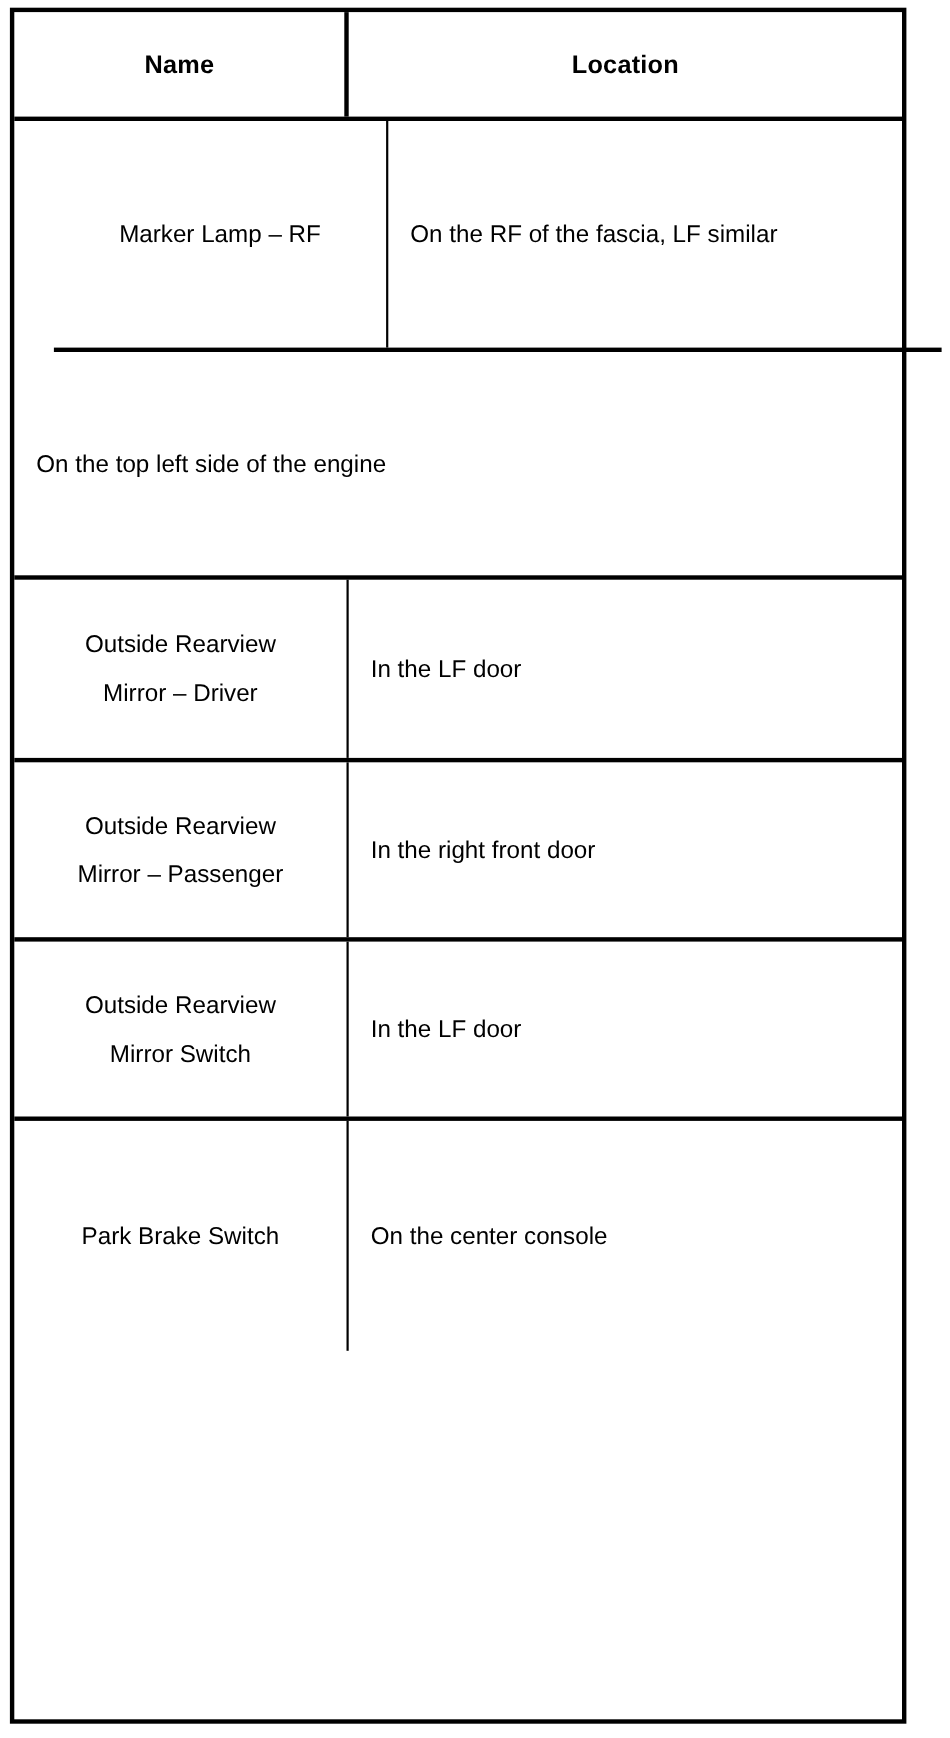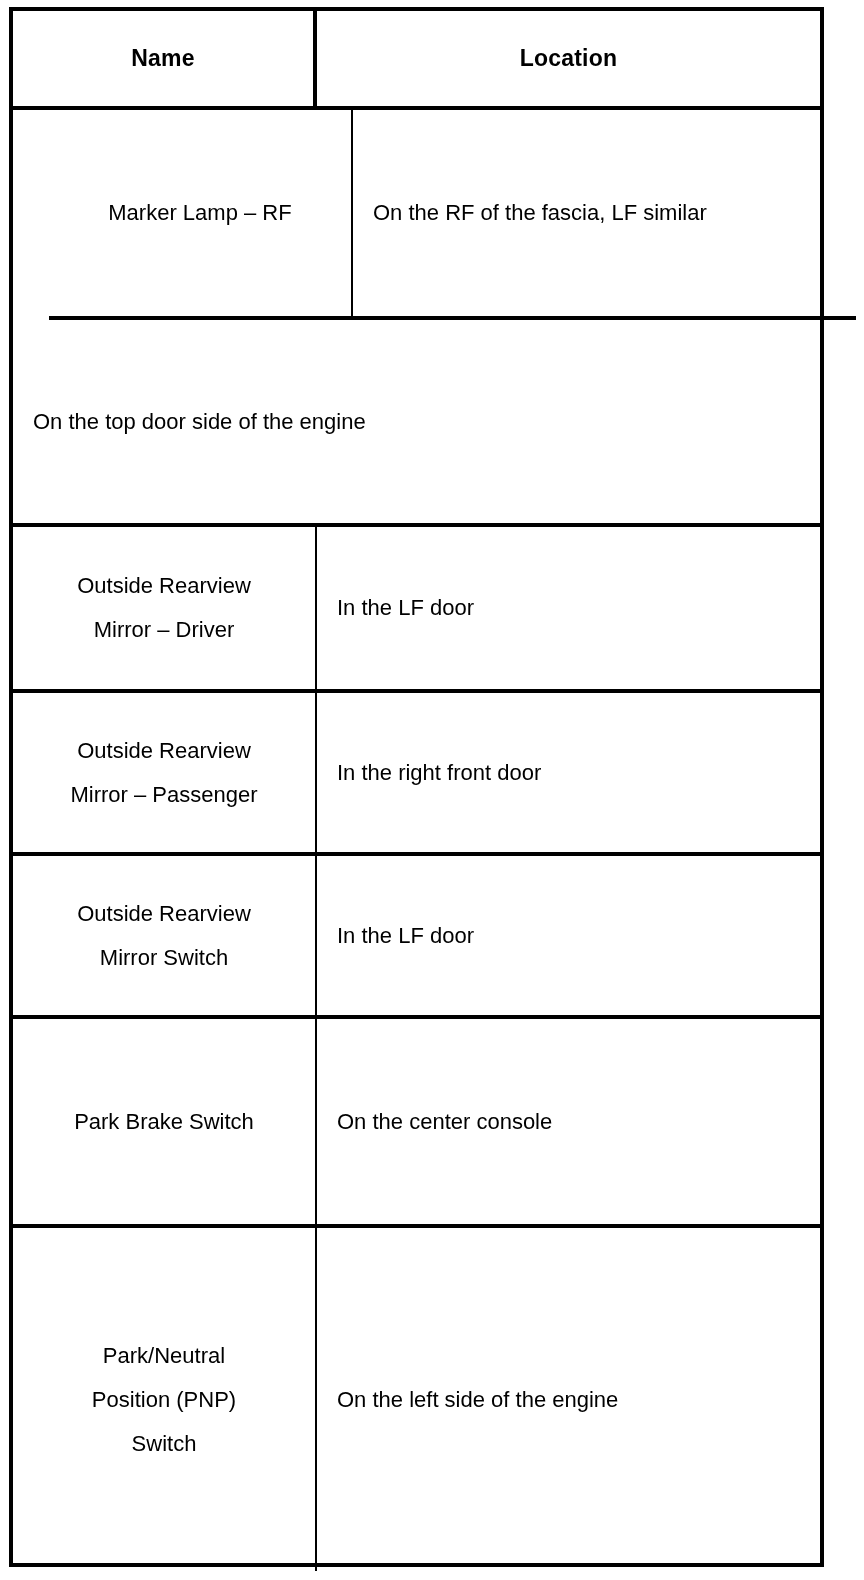--- a/index.html
+++ b/index.html
@@ -134,21 +134,21 @@
       <div class="cell cell-name">
         <span class="cell-text">Marker Lamp – RF</span>
       </div>
       <div class="cell cell-loc">
         <span class="cell-text">On the RF of the fascia, LF similar</span>
       </div>
     </div>
 
     <div class="row row-body h-r2">
       <div class="cell cell-loc">
-        <span class="cell-text">On the top door side of the engine</span>
+        <span class="cell-text">On the top left side of the engine</span>
       </div>
     </div>
 
     <div class="row row-body h-r3">
       <div class="cell cell-name">
         <span class="cell-text">Outside Rearview
 Mirror – Driver</span>
       </div>
       <div class="cell cell-loc">
         <span class="cell-text">In the LF door</span>
@@ -177,25 +177,15 @@
 
     <div class="row row-body h-r6">
       <div class="cell cell-name">
         <span class="cell-text">Park Brake Switch</span>
       </div>
       <div class="cell cell-loc">
         <span class="cell-text">On the center console</span>
       </div>
     </div>
 
-    <div class="row row-body h-r7">
-      <div class="cell cell-name">
-        <span class="cell-text">Park/Neutral
-Position (PNP)
-Switch</span>
-      </div>
-      <div class="cell cell-loc">
-        <span class="cell-text">On the left side of the engine</span>
-      </div>
-    </div>
 
   </div>
 </div>
 
 </body></html>

